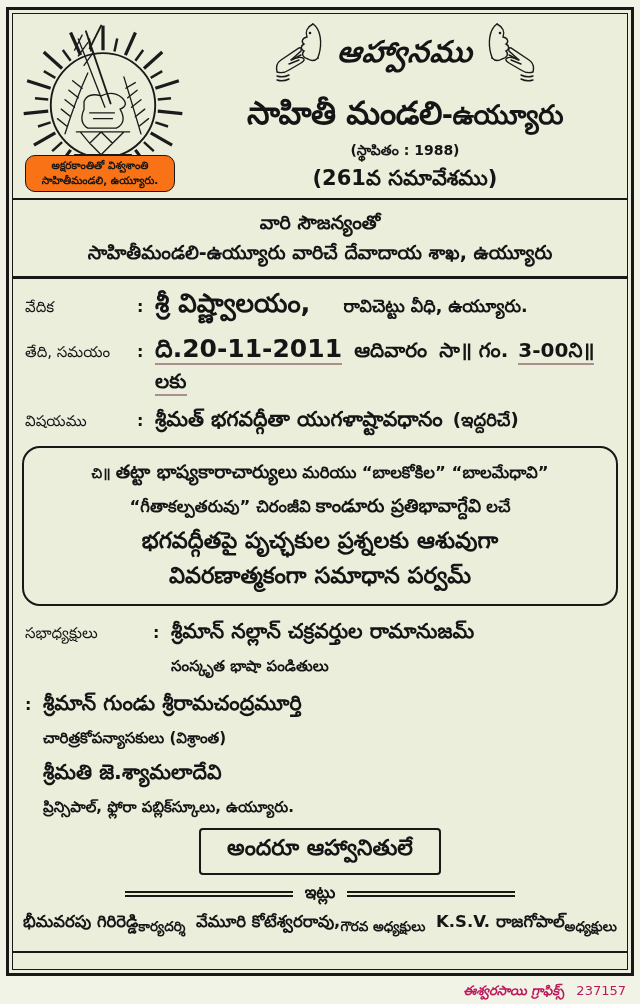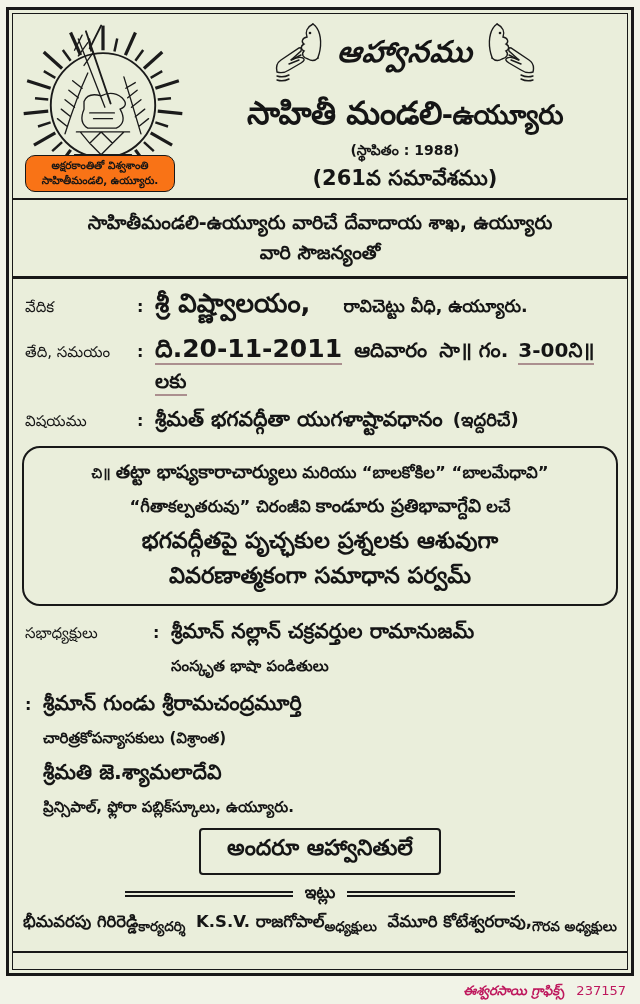--- a/index.html
+++ b/index.html
@@ -186,22 +186,22 @@
             </svg>
           </span>
         </div>
         <div class="org-title"><span>సాహితీ మండలి</span><span class="place">-ఉయ్యూరు</span></div>
         <div class="established">(స్థాపితం : 1988)</div>
         <div class="meeting-no">(261వ సమావేశము)</div>
       </div>
     </div>
 
     <div class="sponsor">
+      <div>వారి సౌజన్యంతో</div>
       <div>సాహితీమండలి-ఉయ్యూరు వారిచే దేవాదాయ శాఖ, ఉయ్యూరు</div>
-      <div>వారి సౌజన్యంతో</div>
     </div>
 
     <div class="row">
       <span class="lbl">వేదిక</span>
       <span class="colon">:</span>
       <span>
         <span class="venue-main">శ్రీ విష్ణ్వాలయం,</span>
         <span class="venue-rest">రావిచెట్టు వీధి, ఉయ్యూరు.</span>
       </span>
     </div>
@@ -270,26 +270,26 @@
       <span class="regards-txt">ఇట్లు</span>
       <span class="dbl-line"></span>
     </div>
 
     <div class="sigs">
       <span class="sig">
         <span class="sig-name">భీమవరపు గిరిరెడ్డి</span>
         <span class="sig-role">కార్యదర్శి</span>
       </span>
       <span class="sig">
+        <span class="sig-name">వేమూరి కోటేశ్వరరావు,</span>
+        <span class="sig-role">గౌరవ అధ్యక్షులు</span>
+      </span>
+      <span class="sig">
         <span class="sig-name">K.S.V. రాజగోపాల్</span>
         <span class="sig-role">అధ్యక్షులు</span>
-      </span>
-      <span class="sig">
-        <span class="sig-name">వేమూరి కోటేశ్వరరావు,</span>
-        <span class="sig-role">గౌరవ అధ్యక్షులు</span>
       </span>
     </div>
 
     <div class="footer">
       
       
     </div>
 
   </div>
 </div>

